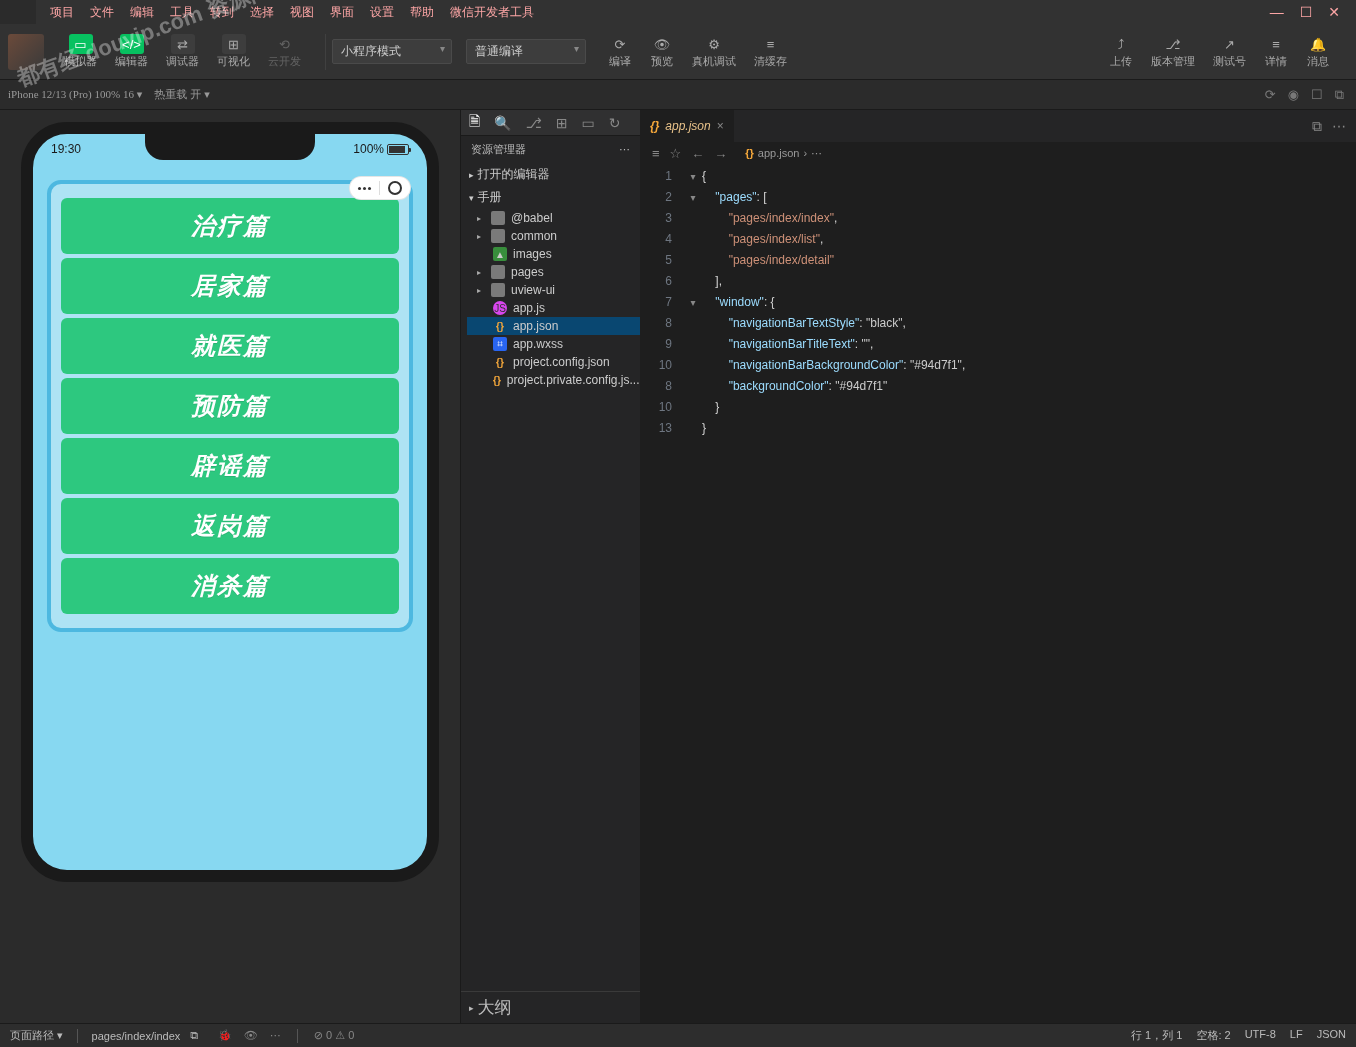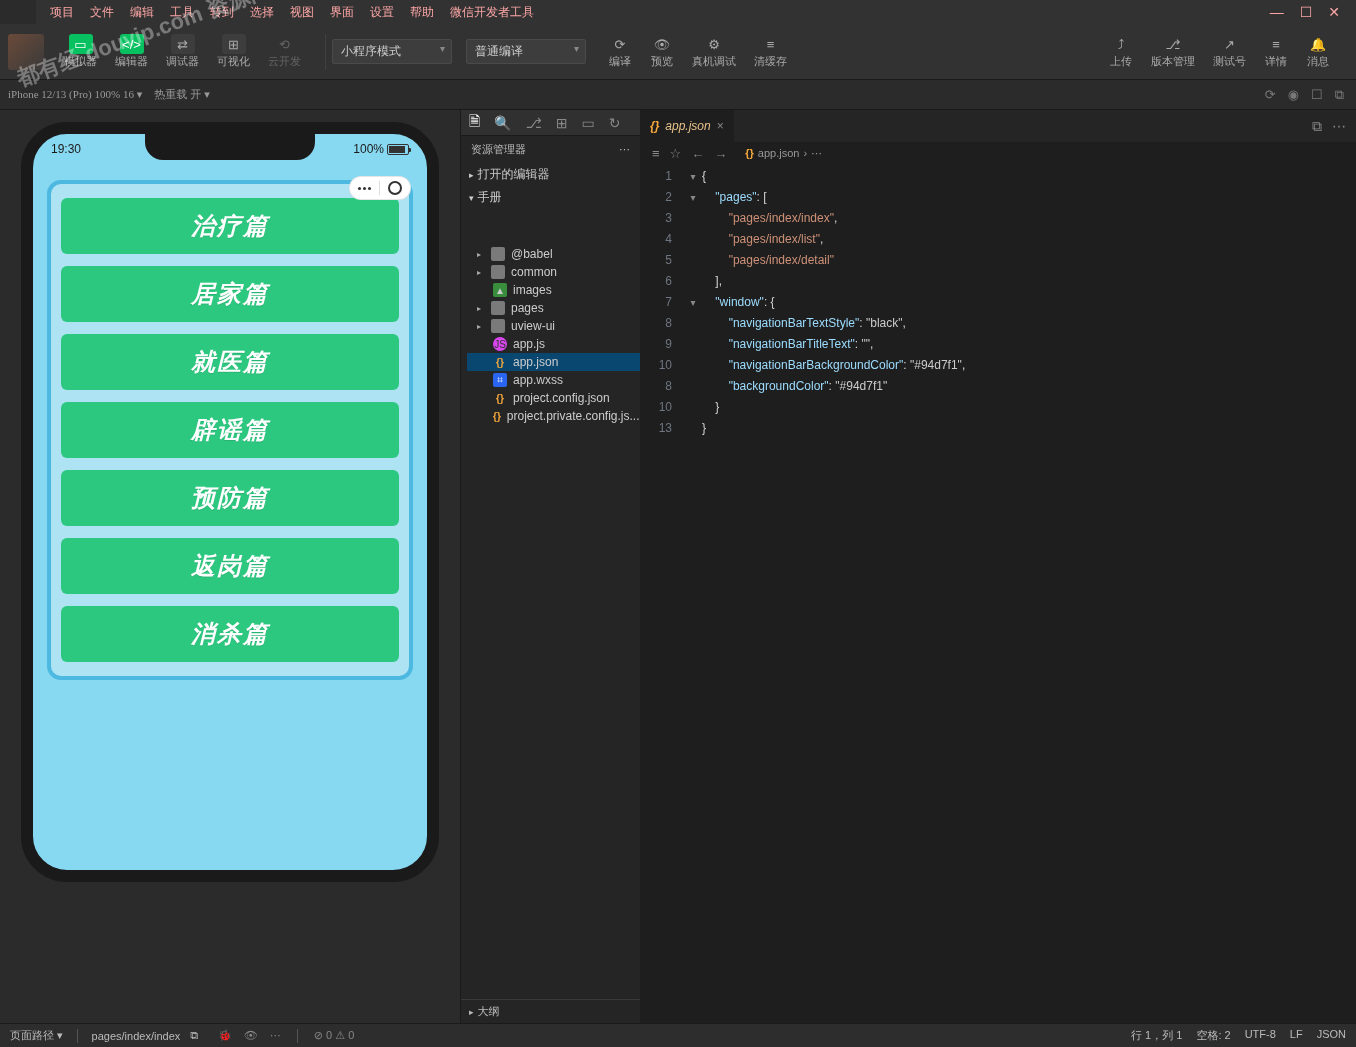--- a/index.html
+++ b/index.html
@@ -38,44 +38,44 @@
 .status-row .right { display: flex; align-items: center; gap: 3px; }
 .battery { width: 22px; height: 11px; border: 1px solid #333; border-radius: 2px; position: relative; }
 .battery::after { content: ""; position: absolute; right: -3px; top: 3px; width: 2px; height: 4px; background: #333; border-radius: 0 1px 1px 0; }
 .battery .fill { position: absolute; left: 1px; top: 1px; bottom: 1px; width: 80%; background: #333; }
 .capsule { position: absolute; top: 42px; right: 16px; display: flex; background: #fff; border-radius: 16px; border: 1px solid rgba(0,0,0,0.1); padding: 4px 8px; gap: 8px; align-items: center; }
 .capsule .dots { display: flex; gap: 2px; }
 .capsule .dots i { width: 3px; height: 3px; background: #333; border-radius: 50%; }
 .capsule .sep { width: 1px; height: 14px; background: #ddd; }
 .capsule .ring { width: 14px; height: 14px; border: 2px solid #333; border-radius: 50%; }
 .app-title { text-align: center; margin-top: 50px; font-size: 34px; font-weight: 900; color: #2a8fc3; text-shadow: -2px -2px 0 #fff, 2px -2px 0 #fff, -2px 2px 0 #fff, 2px 2px 0 #fff, 0 3px 0 #fff; letter-spacing: 2px; font-family: "黑体", sans-serif; }
-.card { background: #aee3f4; border: 4px solid #4db8e0; border-radius: 14px; margin: 24px 14px 0; padding: 14px 10px; display: flex; flex-direction: column; gap: 12px; }
+.card { background: #aee3f4; border: 4px solid #4db8e0; border-radius: 14px; margin: 24px 14px 0; padding: 14px 10px; display: flex; flex-direction: column; gap: 4px; }
 .chapter-btn { background: #2dc87f; color: #fff; font-size: 24px; font-weight: 900; text-align: center; padding: 12px 0; border-radius: 6px; font-style: italic; letter-spacing: 2px; text-shadow: 0 1px 0 rgba(0,0,0,0.1); cursor: pointer; }
 
 .explorer-col { width: 180px; background: #252526; display: flex; flex-direction: column; border-left: 1px solid #1a1a1a; }
 .act-bar { display: flex; align-items: center; gap: 14px; padding: 4px 8px; background: #303031; font-size: 14px; color: #888; border-bottom: 1px solid #1a1a1a; height: 26px; }
 .act-bar span { cursor: pointer; }
 .act-bar span.active { color: #fff; }
 .exp-head { display: flex; justify-content: space-between; align-items: center; padding: 6px 10px; font-size: 11px; color: #bbb; }
 .exp-section { color: #ccc; font-size: 12px; }
 .exp-title { padding: 3px 8px; cursor: pointer; display: flex; align-items: center; gap: 4px; text-align: center; }
 .exp-title::before { content: "▸"; font-size: 9px; color: #ccc; }
 .exp-title.open::before { content: "▾"; }
-.tree { padding-left: 6px; margin-top: 36px; }
+.tree { padding-left: 6px; }
 .tree-item { padding: 2px 8px 2px 20px; display: flex; align-items: center; gap: 6px; cursor: pointer; white-space: nowrap; overflow: hidden; text-overflow: ellipsis; }
 .tree-item::before { content: ""; width: 0; }
 .tree-item.folder::before { content: "▸"; font-size: 8px; color: #aaa; margin-left: -10px; width: 8px; }
 .tree-item .fi { width: 14px; height: 14px; display: inline-flex; align-items: center; justify-content: center; font-size: 10px; border-radius: 2px; }
 .fi.folder { background: #7a7a7a; }
 .fi.img { background: #388e3c; }
 .fi.js { background: #d946ef; color: #333; border-radius: 7px; }
 .fi.json { color: #f7a93b; background: transparent; font-weight: bold; }
 .fi.wxss { background: #2965f1; color: #fff; }
 .tree-item.selected { background: #094771; }
-.exp-bottom { margin-top: auto; padding: 4px 8px; font-size: 11px; color: #bbb; border-top: 1px solid #3a3a3a; cursor: pointer; display: flex; align-items: center; gap: 4px; }
+.exp-bottom { margin-top: auto; padding: 4px 8px; font-size: 17px; color: #bbb; border-top: 1px solid #3a3a3a; cursor: pointer; display: flex; align-items: center; gap: 4px; }
 .exp-bottom::before { content: "▸"; font-size: 9px; }
 
 .editor-col { flex: 1; background: #1e1e1e; display: flex; flex-direction: column; }
 .tabs { display: flex; background: #252526; height: 32px; align-items: stretch; }
 .tab { display: flex; align-items: center; padding: 0 10px; gap: 6px; background: #1e1e1e; color: #e8c28a; font-style: italic; font-size: 12px; border-right: 1px solid #252526; cursor: pointer; }
 .tab .close { color: #888; font-style: normal; cursor: pointer; }
 .tabs .sp-icons { margin-left: auto; display: flex; align-items: center; gap: 10px; padding: 0 10px; color: #888; font-size: 14px; }
 .breadcrumb { display: flex; align-items: center; gap: 4px; padding: 2px 12px; font-size: 11px; color: #999; height: 22px; }
 .breadcrumb .bc-icons { display: flex; gap: 10px; margin-right: 14px; color: #888; font-size: 13px; }
 .editor { display: flex; font-family: Consolas, monospace; font-size: 12px; padding-top: 2px; }
@@ -226,22 +226,22 @@
             <i></i>
             <i></i>
           </span>
         <span class="sep"></span>
         <span class="ring"></span>
       </div>
       <div class="card">
         <div class="chapter-btn">治疗篇</div>
         <div class="chapter-btn">居家篇</div>
         <div class="chapter-btn">就医篇</div>
+        <div class="chapter-btn">预防篇</div>
         <div class="chapter-btn">辟谣篇</div>
-        <div class="chapter-btn">预防篇</div>
         <div class="chapter-btn">返岗篇</div>
         <div class="chapter-btn">消杀篇</div>
       </div>
     </div>
   </div>
 
   <div class="explorer-col">
     <div class="act-bar">
       <span class="active">🗎</span>
       <span>🔍</span>

